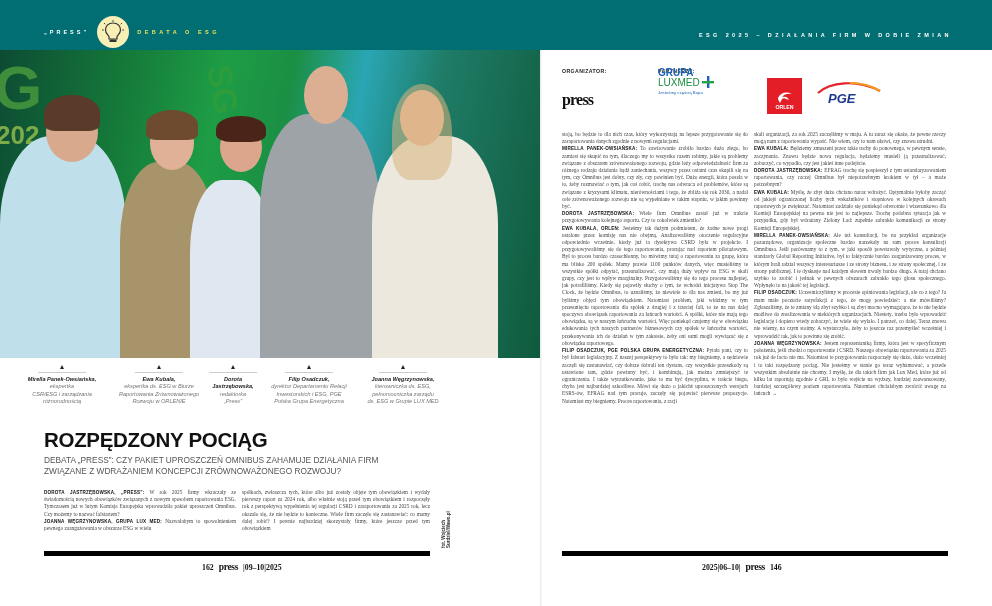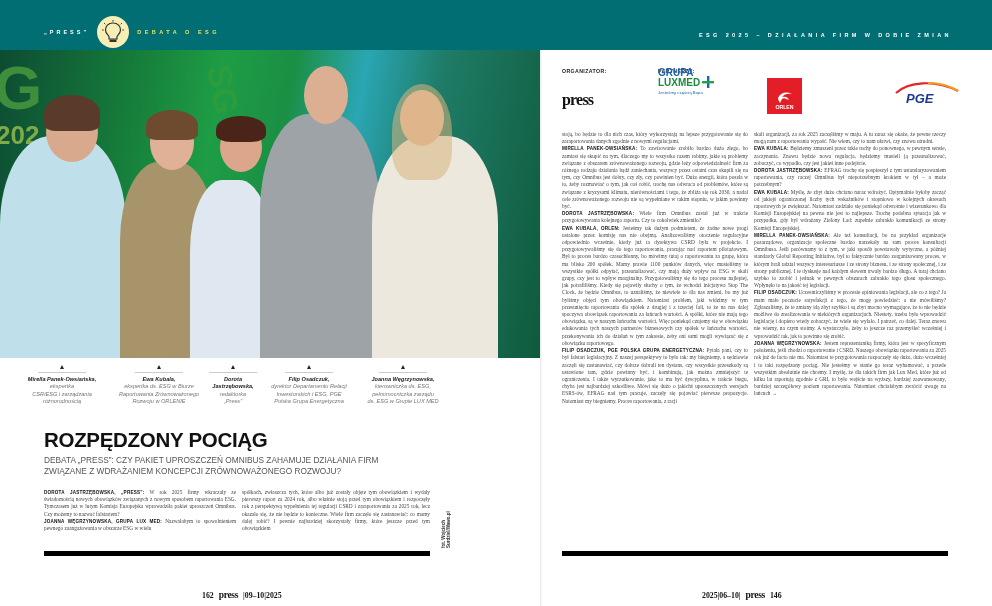--- a/index.html
+++ b/index.html
@@ -28,35 +28,35 @@
   .cap .line { display: block; margin: 3px auto 3px; height: 1px; background: #ccc; }
   .cap .nm { font-weight: bold; color: #222; }
 
   .title { position: absolute; left: 44px; top: 428px; font-family: "Liberation Sans", sans-serif; font-weight: bold; font-size: 20.5px; color: #111; letter-spacing: -0.3px; text-align: right; }
   .subtitle { position: absolute; left: 44px; top: 455px; width: 350px; font-family: "Liberation Sans", sans-serif; font-size: 8.3px; line-height: 10.5px; color: #555; text-transform: uppercase; }
 
   .col { position: absolute; font-family: "Liberation Serif", serif; font-size: 5.3px; line-height: 7.2px; color: #444; text-align: justify; }
   .spk { font-family: "Liberation Sans", sans-serif; font-weight: bold; font-size: 4.6px; color: #111; text-transform: uppercase; letter-spacing: 0.2px; }
 
   .rule { position: absolute; height: 5px; background: #000; }
-  .folio { position: absolute; font-family: "Liberation Serif", serif; font-weight: bold; font-size: 7.8px; color: #111; white-space: nowrap; margin-top: 28px; }
+  .folio { position: absolute; font-family: "Liberation Serif", serif; font-weight: bold; font-size: 7.8px; color: #111; white-space: nowrap; }
   .folio .brand { font-size: 9.5px; font-weight: 900; letter-spacing: -0.3px; margin: 0 3px; }
   .credit { position: absolute; left: 441px; top: 488px; width: 8px; height: 60px; writing-mode: vertical-rl; transform: rotate(180deg); font-family: "Liberation Sans", sans-serif; font-weight: bold; font-size: 4.5px; color: #333; }
 
   .spine { position: absolute; left: 540px; top: 50px; width: 2px; height: 556px; background: linear-gradient(90deg, #e8e8e8, #fafafa); }
 
   .label { position: absolute; font-family: "Liberation Sans", sans-serif; font-weight: bold; font-size: 5.2px; letter-spacing: 0.4px; color: #222; }
   .logo-press { position: absolute; left: 562px; top: 91px; font-family: "Liberation Serif", serif; font-weight: 900; font-size: 16px; color: #111; letter-spacing: -0.8px; }
   .logo-luxmed { position: absolute; left: 658px; top: 68px; font-family: "Liberation Sans", sans-serif; }
   .logo-luxmed .l1 { font-weight: bold; font-size: 10px; color: #1b64b5; line-height: 10px; }
-  .logo-luxmed .l2 { font-weight: bold; font-size: 10px; color: #1b8c3e; line-height: 10px; }
+  .logo-luxmed .l2 { font-weight: normal; font-size: 10px; color: #1b8c3e; line-height: 10px; }
   .logo-luxmed .l3 { font-size: 4.3px; color: #1b64b5; margin-top: 2px; }
   .logo-orlen { position: absolute; left: 767px; top: 78px; width: 35px; height: 36px; background: #e41e26; display: flex; flex-direction: column; align-items: center; justify-content: flex-end; padding-bottom: 4px; }
   .logo-orlen .txt { font-family: "Liberation Sans", sans-serif; font-weight: bold; font-size: 5.2px; color: #fff; }
-  .logo-pge { position: absolute; left: 894px; top: 80px; width: 66px; height: 26px; }
+  .logo-pge { position: absolute; left: 816px; top: 80px; width: 66px; height: 26px; }
   .logo-pge .txt { position: absolute; left: 12px; top: 11px; font-family: "Liberation Sans", sans-serif; font-weight: bold; font-style: italic; font-size: 13px; color: #1d3a8f; }
 </style>
 </head>
 <body>
 
 <div class="header-bar">
   <div class="hdr-left">
     <span class="hdr-press">„PRESS”</span>
     <span class="hdr-bulb">
       <svg width="22" height="24" viewBox="0 0 22 24">

